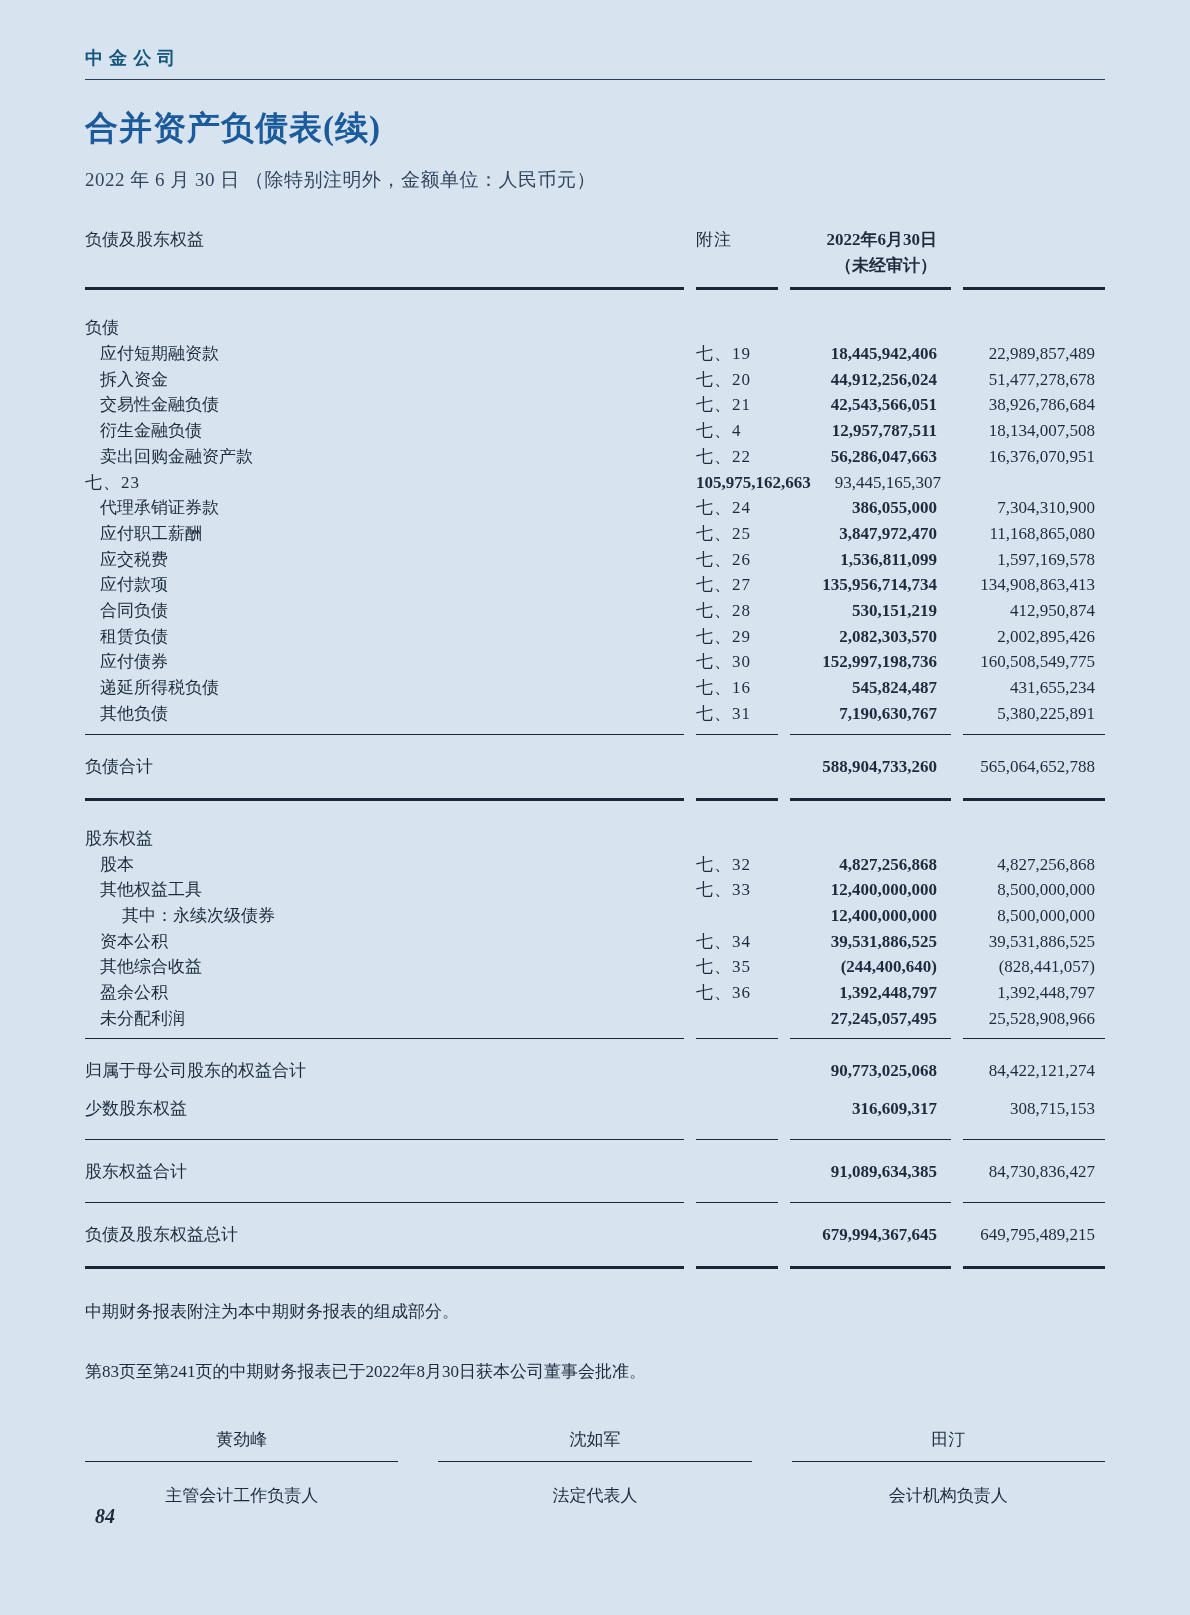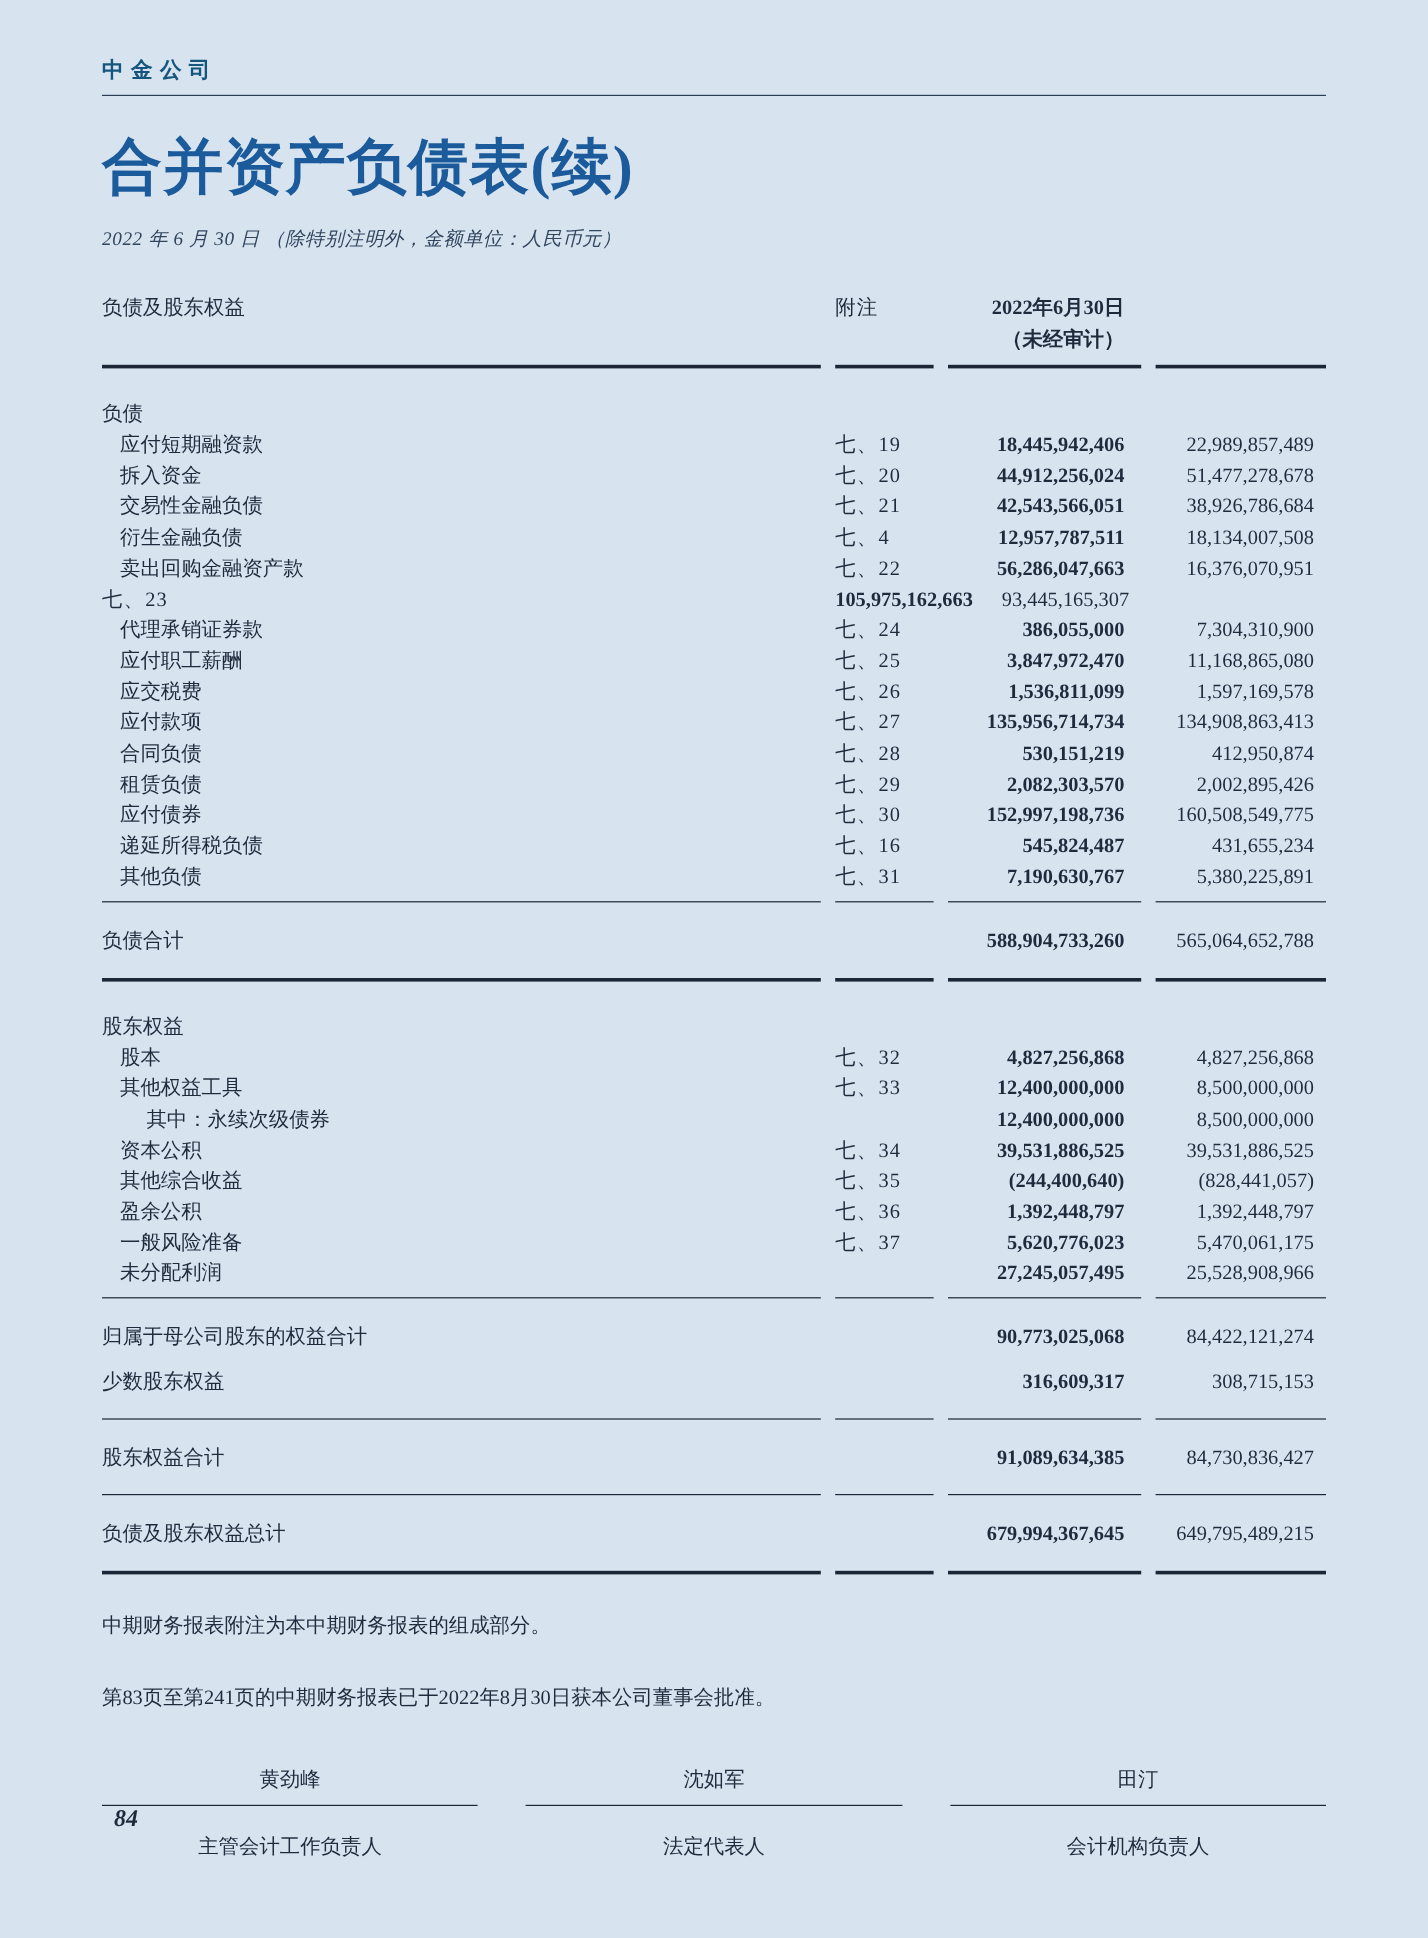--- a/index.html
+++ b/index.html
@@ -29,28 +29,27 @@
     letter-spacing:0.34em;
   }
   .header-rule{
     margin-top:9px;
     border-top:1.6px solid #2b3e55;
     height:0;
   }
   h1.title{
     margin:26px 0 16px 0;
     color:var(--title);
-    font-size:50px;
+    font-size:33px;
     font-weight:bold;
     letter-spacing:1px;
   }
   .subtitle{
     margin-top:16px;
-    font-style:italic;
-    font-size:16px;
+    font-size:19px;
     color:#32455e;
     letter-spacing:0.5px;
   }
 
   
   .tbl{margin-top:34px;}
   .tbl-row{
     display:grid;
     grid-template-columns:599px 82px 161px 1fr;
     column-gap:12px;
@@ -280,26 +279,20 @@
           <span class="cell c-v1">(244,400,640)</span>
           <span class="cell c-v2">(828,441,057)</span>
         </div>
         <div class="tbl-row r-item">
           <span class="cell c-label">盈余公积</span>
           <span class="cell c-note">七、36</span>
           <span class="cell c-v1">1,392,448,797</span>
           <span class="cell c-v2">1,392,448,797</span>
         </div>
         <div class="tbl-row r-item">
-          <span class="cell c-label">一般风险准备</span>
-          <span class="cell c-note">七、37</span>
-          <span class="cell c-v1">5,620,776,023</span>
-          <span class="cell c-v2">5,470,061,175</span>
-        </div>
-        <div class="tbl-row r-item">
           <span class="cell c-label">未分配利润</span>
           <span class="cell c-note"></span>
           <span class="cell c-v1">27,245,057,495</span>
           <span class="cell c-v2">25,528,908,966</span>
         </div>
         <div class="tbl-row rule thin">
           <div class="cell seg"></div>
           <div class="cell seg"></div>
           <div class="cell seg"></div>
           <div class="cell seg"></div>

